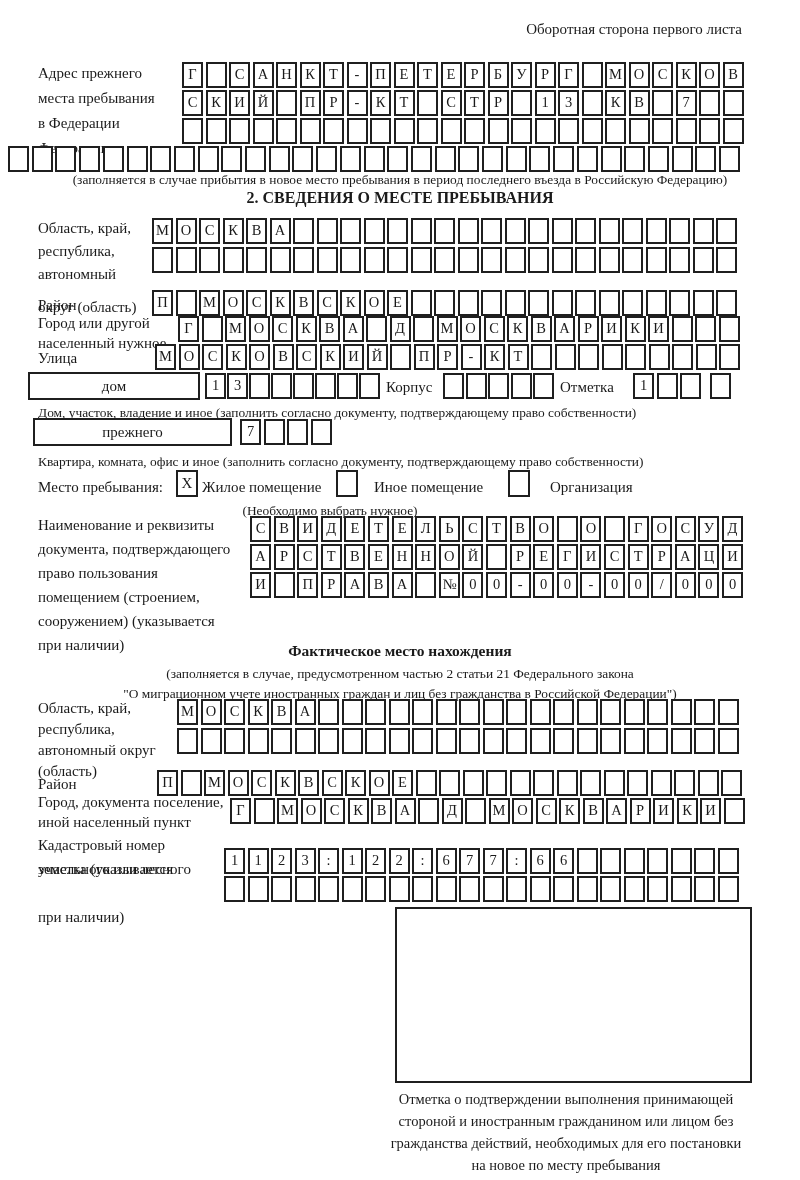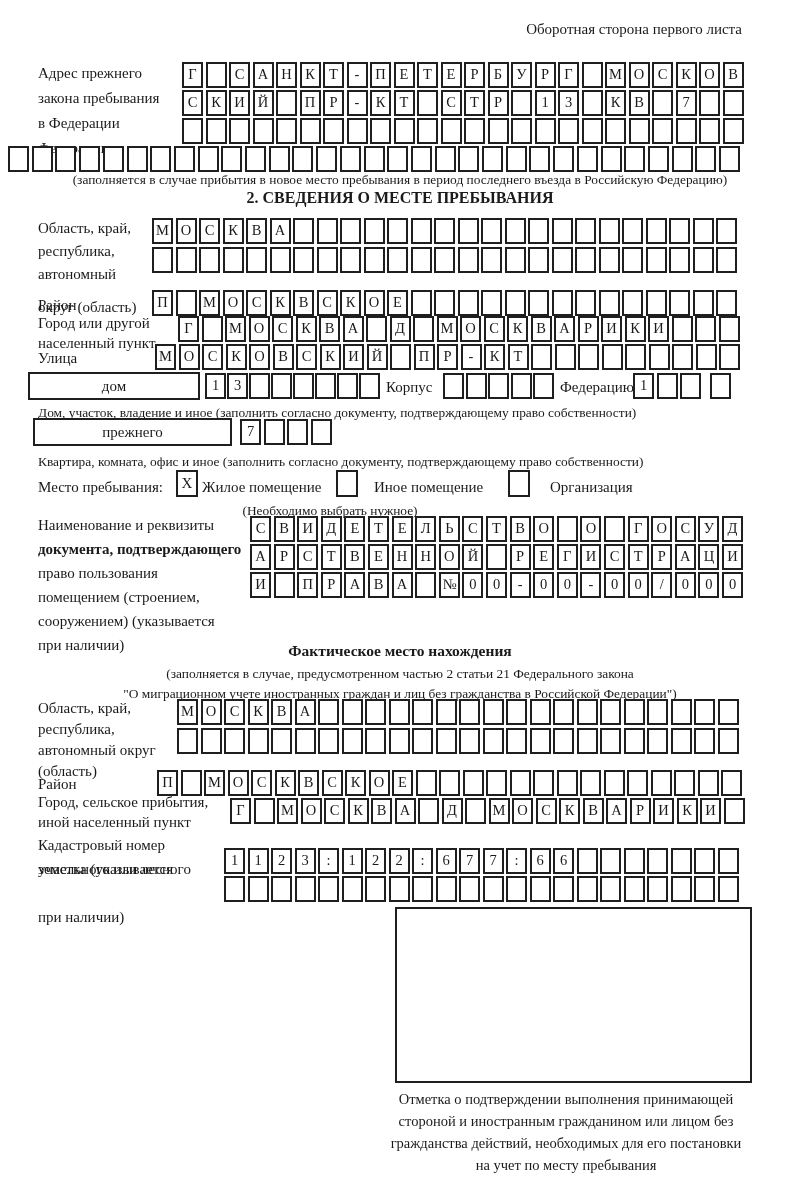--- a/index.html
+++ b/index.html
@@ -23,66 +23,66 @@
     display:flex;align-items:center;justify-content:center;font-size:15px;
   }
 </style>
 </head>
 <body>
 
 <div class="txt" style="left:402px;top:20px;width:340px;text-align:right">Оборотная сторона первого листа</div>
 
 <div id="form">
     <div class="txt" style="left: 38px; top: 64px;">Адрес прежнего</div>
-    <div class="txt" style="left: 38px; top: 89px;">закона пребывания</div>
+    <div class="txt" style="left: 38px; top: 89px;">места пребывания</div>
     <div class="txt" style="left: 38px; top: 114px;">в Федерации</div>
     <div class="txt" style="left: 38px; top: 139px;">Федерации</div>
     <div class="txt note" style="left: 0px; top: 170px; width: 800px; text-align: center;">(заполняется в случае прибытия в новое место пребывания в период последнего въезда в Российскую Федерацию)</div>
     <div class="txt title" style="left: 0px; top: 188px; width: 800px; text-align: center;">2. СВЕДЕНИЯ О МЕСТЕ ПРЕБЫВАНИЯ</div>
     <div class="txt" style="left: 38px; top: 219px;">Область, край,</div>
     <div class="txt" style="left: 38px; top: 242px;">республика,</div>
     <div class="txt" style="left: 38px; top: 265px;">автономный</div>
     <div class="txt" style="left: 38px; top: 298px;">округ (область)</div>
     <div class="txt" style="left: 38px; top: 296px;">Район</div>
     <div class="txt" style="left: 38px; top: 314px;">Город или другой</div>
-    <div class="txt" style="left: 38px; top: 334px;">населенный пункт</div>
+    <div class="txt" style="left: 38px; top: 334px;">населенный нужное</div>
     <div class="txt" style="left: 38px; top: 349px;">Улица</div>
     <div class="txt" style="left: 386px; top: 378px;">Корпус</div>
-    <div class="txt" style="left: 560px; top: 378px;">Федерацию</div>
+    <div class="txt" style="left: 560px; top: 378px;">Отметка</div>
     <div class="txt note" style="left: 38px; top: 403px;">Дом, участок, владение и иное (заполнить согласно документу, подтверждающему право собственности)</div>
     <div class="txt note" style="left: 38px; top: 452px;">Квартира, комната, офис и иное (заполнить согласно документу, подтверждающему право собственности)</div>
     <div class="txt" style="left: 38px; top: 478px;">Место пребывания:</div>
     <div class="txt" style="left: 202px; top: 478px;">Жилое помещение</div>
     <div class="txt" style="left: 374px; top: 478px;">Иное помещение</div>
     <div class="txt" style="left: 550px; top: 478px;">Организация</div>
     <div class="txt note" style="left: 150px; top: 501px; width: 360px; text-align: center;">(Необходимо выбрать нужное)</div>
     <div class="txt" style="left: 38px; top: 516px;">Наименование и реквизиты</div>
-    <div class="txt" style="left: 38px; top: 540px; font-weight: bold;">документа, подтверждающего</div>
+    <div class="txt" style="left: 38px; top: 540px;">документа, подтверждающего</div>
     <div class="txt" style="left: 38px; top: 564px;">право пользования</div>
     <div class="txt" style="left: 38px; top: 588px;">помещением (строением,</div>
     <div class="txt" style="left: 38px; top: 612px;">сооружением) (указывается</div>
     <div class="txt" style="left: 38px; top: 636px;">при наличии)</div>
     <div class="txt title2" style="left: 0px; top: 641px; width: 800px; text-align: center;">Фактическое место нахождения</div>
     <div class="txt note" style="left: 0px; top: 664px; width: 800px; text-align: center;">(заполняется в случае, предусмотренном частью 2 статьи 21 Федерального закона</div>
     <div class="txt note" style="left: 0px; top: 684px; width: 800px; text-align: center;">"О миграционном учете иностранных граждан и лиц без гражданства в Российской Федерации")</div>
     <div class="txt" style="left: 38px; top: 699px;">Область, край,</div>
     <div class="txt" style="left: 38px; top: 720px;">республика,</div>
     <div class="txt" style="left: 38px; top: 741px;">автономный округ</div>
     <div class="txt" style="left: 38px; top: 762px;">(область)</div>
     <div class="txt" style="left: 38px; top: 775px;">Район</div>
-    <div class="txt" style="left: 38px; top: 793px;">Город, сельское прибытия,</div>
+    <div class="txt" style="left: 38px; top: 793px;">Город, документа поселение,</div>
     <div class="txt" style="left: 38px; top: 813px;">иной населенный пункт</div>
     <div class="txt" style="left: 38px; top: 836px;">Кадастровый номер</div>
     <div class="txt" style="left: 38px; top: 860px;">земельного или лесного</div>
     <div class="txt" style="left: 38px; top: 860px;">участка (указывается</div>
     <div class="txt" style="left: 38px; top: 908px;">при наличии)</div>
     <div class="txt cap" style="left: 380px; top: 1090px; width: 372px; text-align: center;">Отметка о подтверждении выполнения принимающей</div>
     <div class="txt cap" style="left: 380px; top: 1112px; width: 372px; text-align: center;">стороной и иностранным гражданином или лицом без</div>
     <div class="txt cap" style="left: 380px; top: 1134px; width: 372px; text-align: center;">гражданства действий, необходимых для его постановки</div>
-    <div class="txt cap" style="left: 380px; top: 1156px; width: 372px; text-align: center;">на учет по месту пребывания</div>
+    <div class="txt cap" style="left: 380px; top: 1156px; width: 372px; text-align: center;">на новое по месту пребывания</div>
     <div class="cellrow" style="left: 182px; top: 62px;">
       <div class="cell" style="left: 0px;">Г</div>
       <div class="cell" style="left: 23.5px;"></div>
       <div class="cell" style="left: 47px;">С</div>
       <div class="cell" style="left: 70.5px;">А</div>
       <div class="cell" style="left: 94px;">Н</div>
       <div class="cell" style="left: 117.5px;">К</div>
       <div class="cell" style="left: 141px;">Т</div>
       <div class="cell" style="left: 164.5px;">-</div>
       <div class="cell" style="left: 188px;">П</div>

